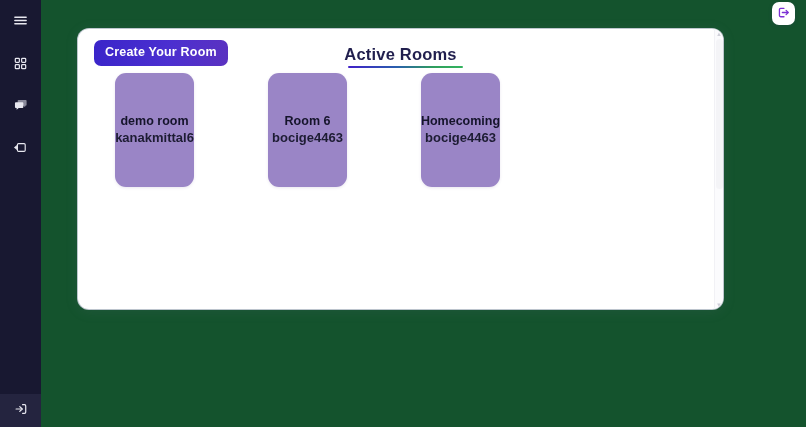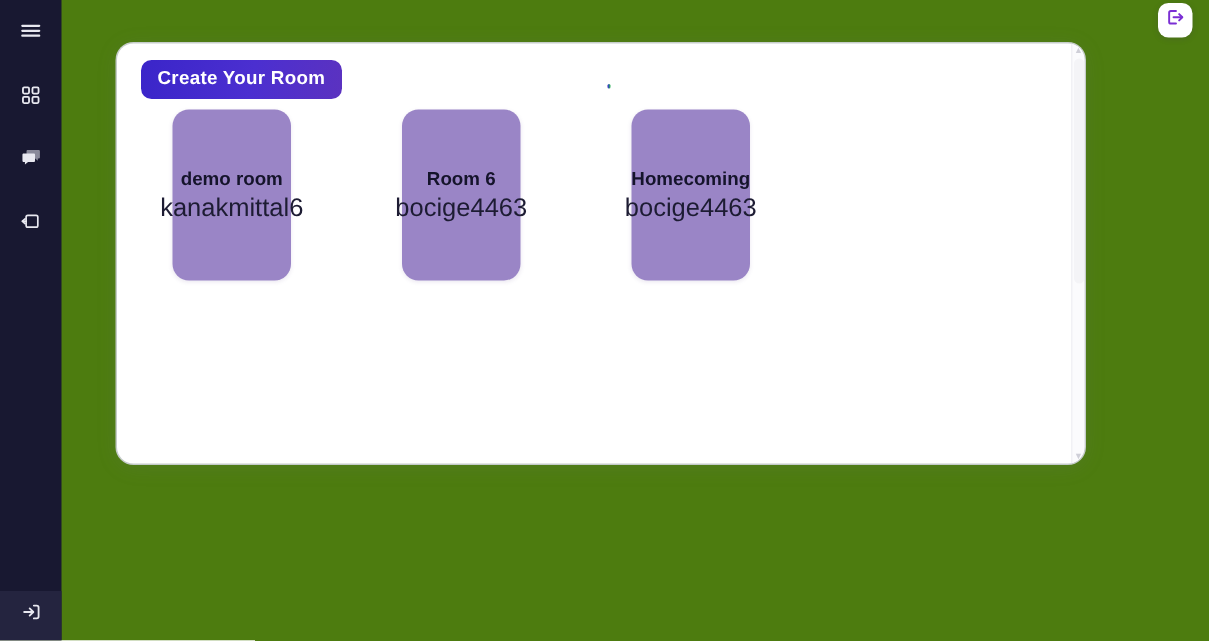--- a/index.html
+++ b/index.html
@@ -10,21 +10,21 @@
     height: 427px;
     overflow: hidden;
     background: #ffffff;
     font-family: "Liberation Sans", sans-serif;
   }
 
   #app {
     position: relative;
     width: 806px;
     height: 427px;
-    background: #4d7c0f;
+    background: #14532d;
   }
 
   
   .sidebar {
     position: absolute;
     left: 0;
     top: 0;
     width: 41px;
     height: 427px;
     background: #181831;
@@ -191,22 +191,22 @@
     font-size: 12.5px;
     font-weight: bold;
     color: #15142b;
     line-height: 1.15;
     white-space: nowrap;
   }
 
   .room-owner {
     margin-top: 3px;
     font-family: "Liberation Sans", sans-serif;
-    font-size: 17px;
-    font-weight: normal;
+    font-size: 13px;
+    font-weight: bold;
     color: #1d1c33;
     line-height: 1.15;
     white-space: nowrap;
   }
 
   
   .panel-scrollbar {
     position: absolute;
     right: 0;
     top: 0;
@@ -315,20 +315,21 @@
     </span>
   </div>
 
   <section class="panel">
     <div class="panel-inner">
 
       <button class="create-room-btn">Create Your Room</button>
 
       <div class="heading-wrap">
         <div class="heading-inner">
+          <div class="heading-title">Active Rooms</div>
           <div class="heading-underline"></div>
         </div>
       </div>
 
       <div class="rooms-grid">
 
         <div class="room-card">
           <div class="room-name">demo room</div>
           <div class="room-owner">kanakmittal6</div>
         </div>

